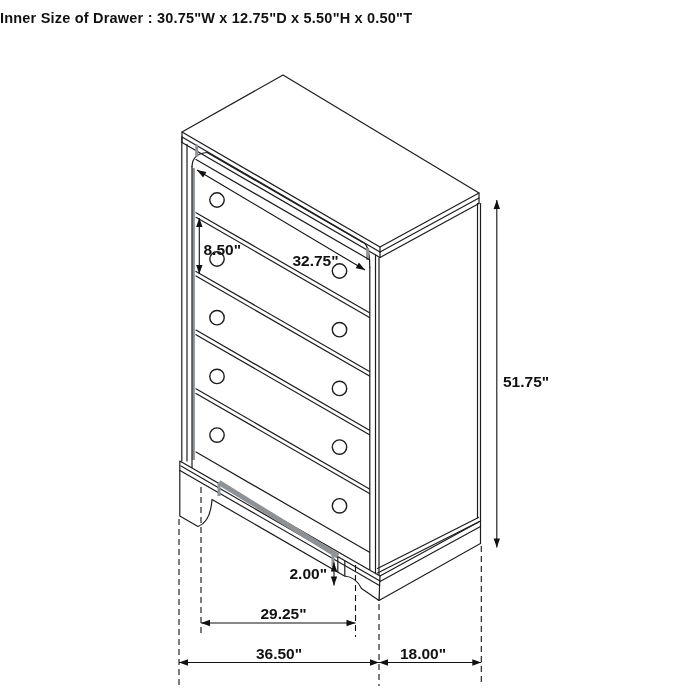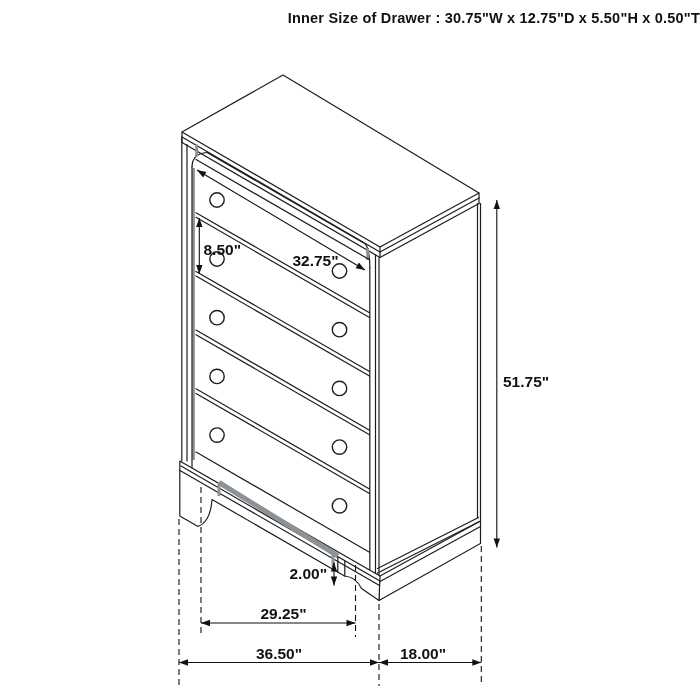--- a/index.html
+++ b/index.html
@@ -1,18 +1,18 @@
 <!DOCTYPE html>
 <html><head>
 <meta charset="utf-8">
 <style>
   html,body{margin:0;padding:0;background:#fff;}
   .canvas{position:relative;width:700px;height:700px;background:#ffffff;overflow:hidden;
           font-family:"Liberation Sans", sans-serif;}
-  .title{position:absolute;top:10px;left:0;width:700px;text-align:right;
+  .title{position:absolute;top:10px;left:0;width:700px;text-align:left;
          font-size:14.5px;font-weight:bold;color:#111;letter-spacing:.2px;}
   svg{position:absolute;left:0;top:0;}
   .ln{stroke:#1d1d1f;stroke-width:1.2;fill:none;stroke-linecap:round;}
   .face{fill:#ffffff;stroke:#1d1d1f;stroke-width:1.2;stroke-linejoin:round;}
   .shade{stroke:#8d9297;fill:none;}
   .shadefill{fill:#8d9297;stroke:none;}
   .knob{fill:#ffffff;stroke:#1d1d1f;stroke-width:1.4;}
   .dim{stroke:#111;stroke-width:1.1;fill:none;}
   .dash{stroke:#111;stroke-width:1.1;fill:none;stroke-dasharray:6 4;}
   .arr{fill:#111;stroke:none;}

